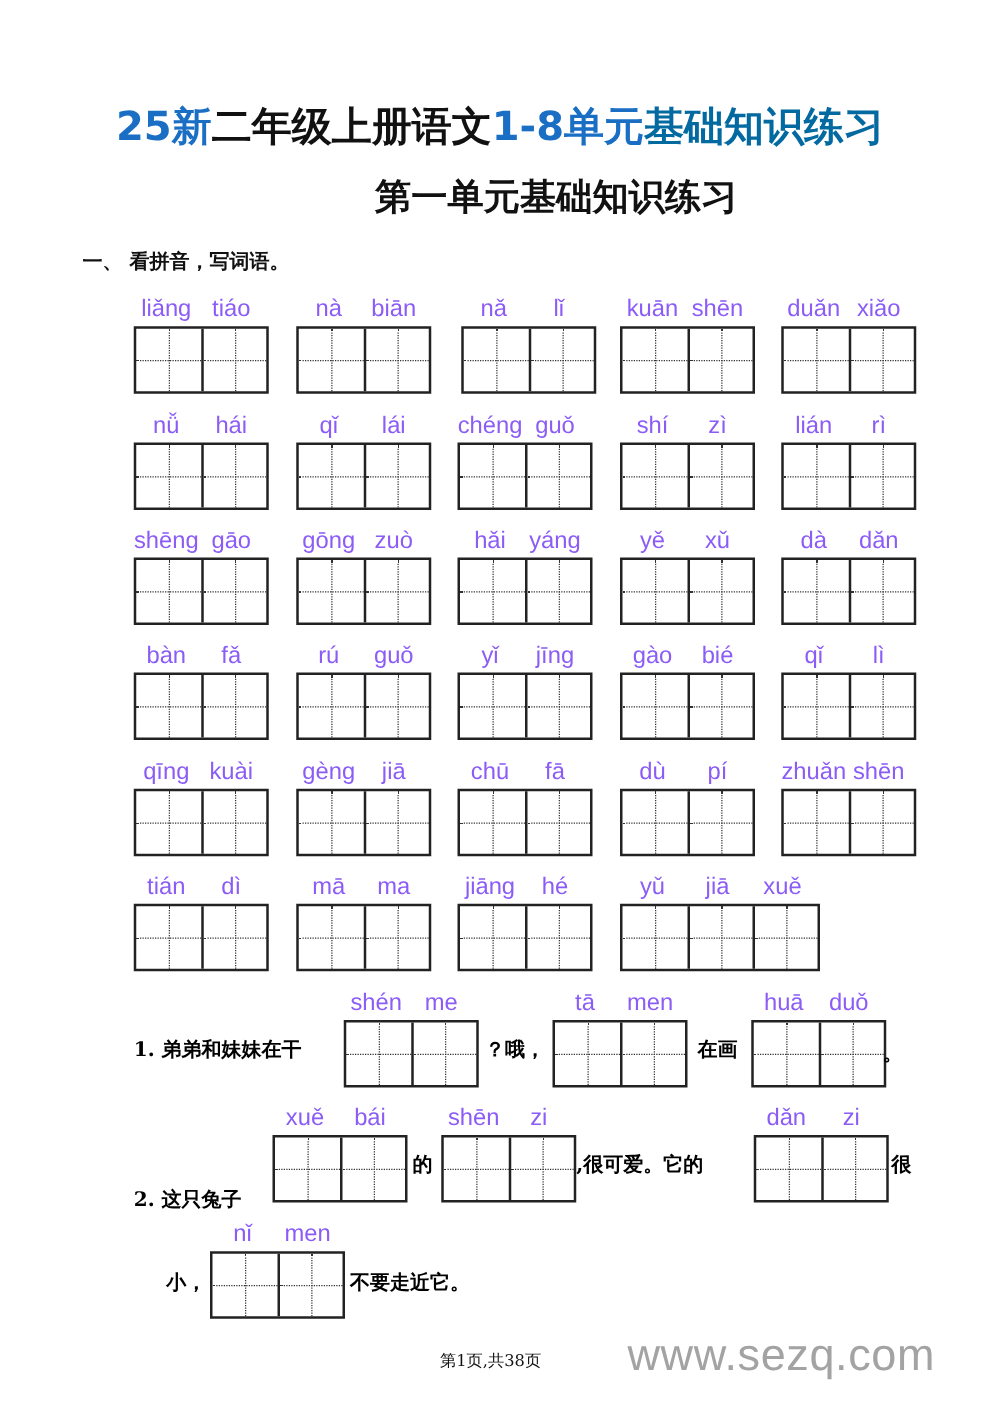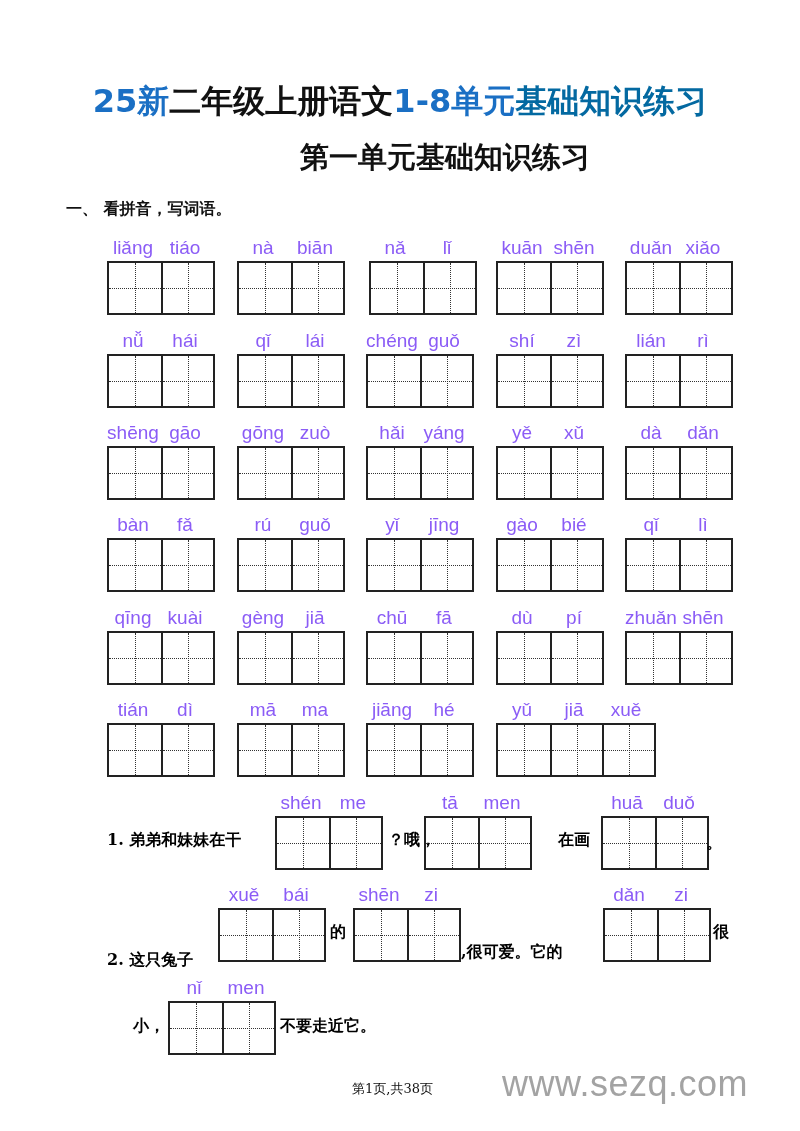--- a/index.html
+++ b/index.html
@@ -338,21 +338,21 @@
   <div class="py">
       <span style="width:52px">shén</span>
       <span style="width:52px">me</span>
     </div>
   <div class="boxes">
       <div class="cell"></div>
       <div class="cell"></div>
     </div>
 </div>
 <div class="sent" style="left:388px; top:830px;">？哦，</div>
-<div class="grp" style="left:424px; top:816px;">
+<div class="grp" style="left:442px; top:816px;">
   <div class="py">
       <span style="width:52px">tā</span>
       <span style="width:52px">men</span>
     </div>
   <div class="boxes">
       <div class="cell"></div>
       <div class="cell"></div>
     </div>
 </div>
 <div class="sent" style="left:558px; top:830px;">在画</div>
@@ -383,21 +383,21 @@
 <div class="grp" style="left:353px; top:908px;">
   <div class="py">
       <span style="width:52px">shēn</span>
       <span style="width:52px">zi</span>
     </div>
   <div class="boxes">
       <div class="cell"></div>
       <div class="cell"></div>
     </div>
 </div>
-<div class="sent" style="left:461px; top:922px;margin-top:20px;">,很可爱。它的</div>
+<div class="sent" style="left:461px; top:922px;">,很可爱。它的</div>
 <div class="grp" style="left:603px; top:908px;">
   <div class="py">
       <span style="width:52px">dǎn</span>
       <span style="width:52px">zi</span>
     </div>
   <div class="boxes">
       <div class="cell"></div>
       <div class="cell"></div>
     </div>
 </div>

